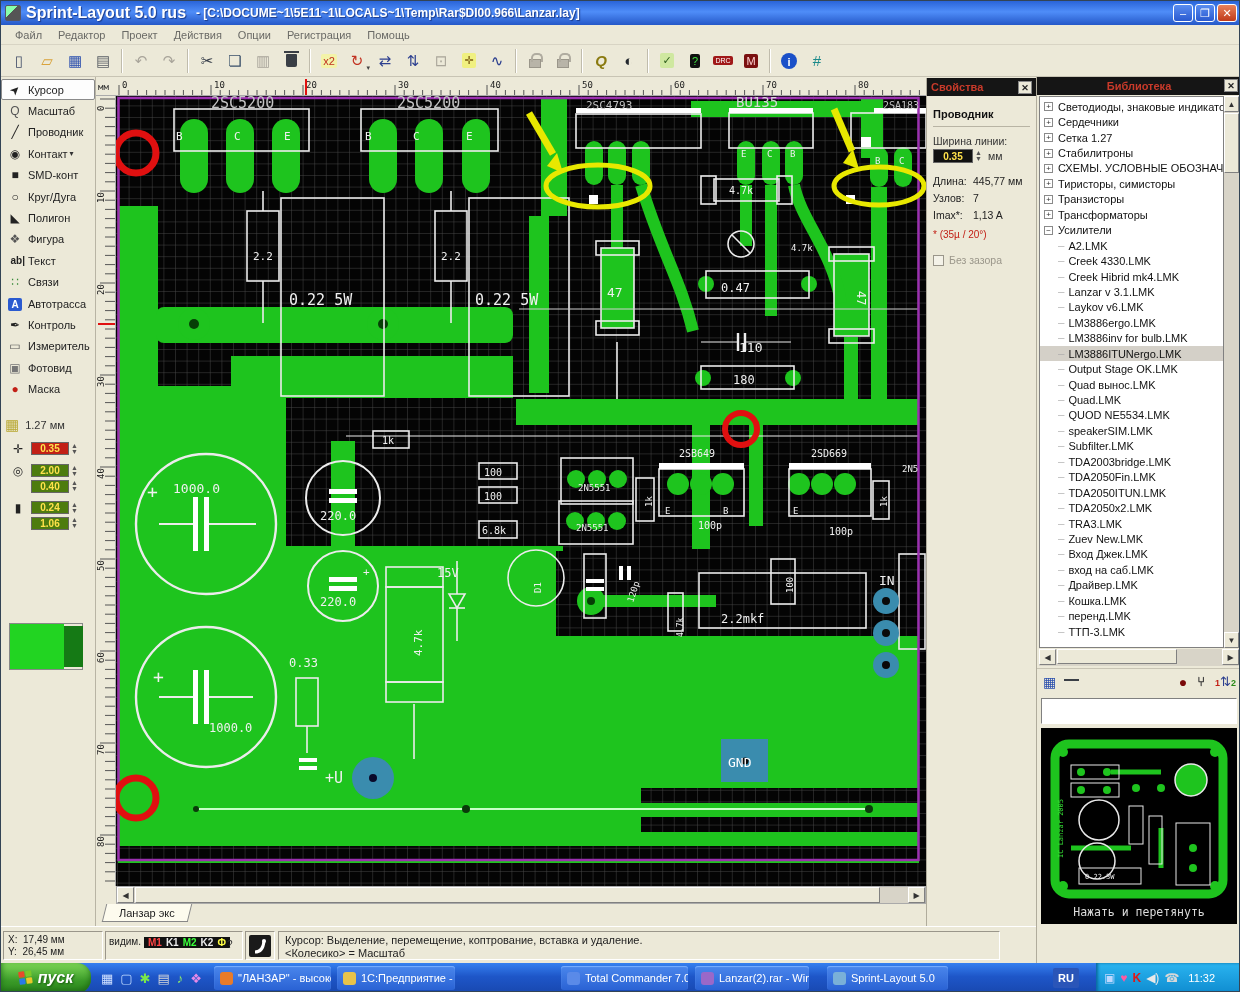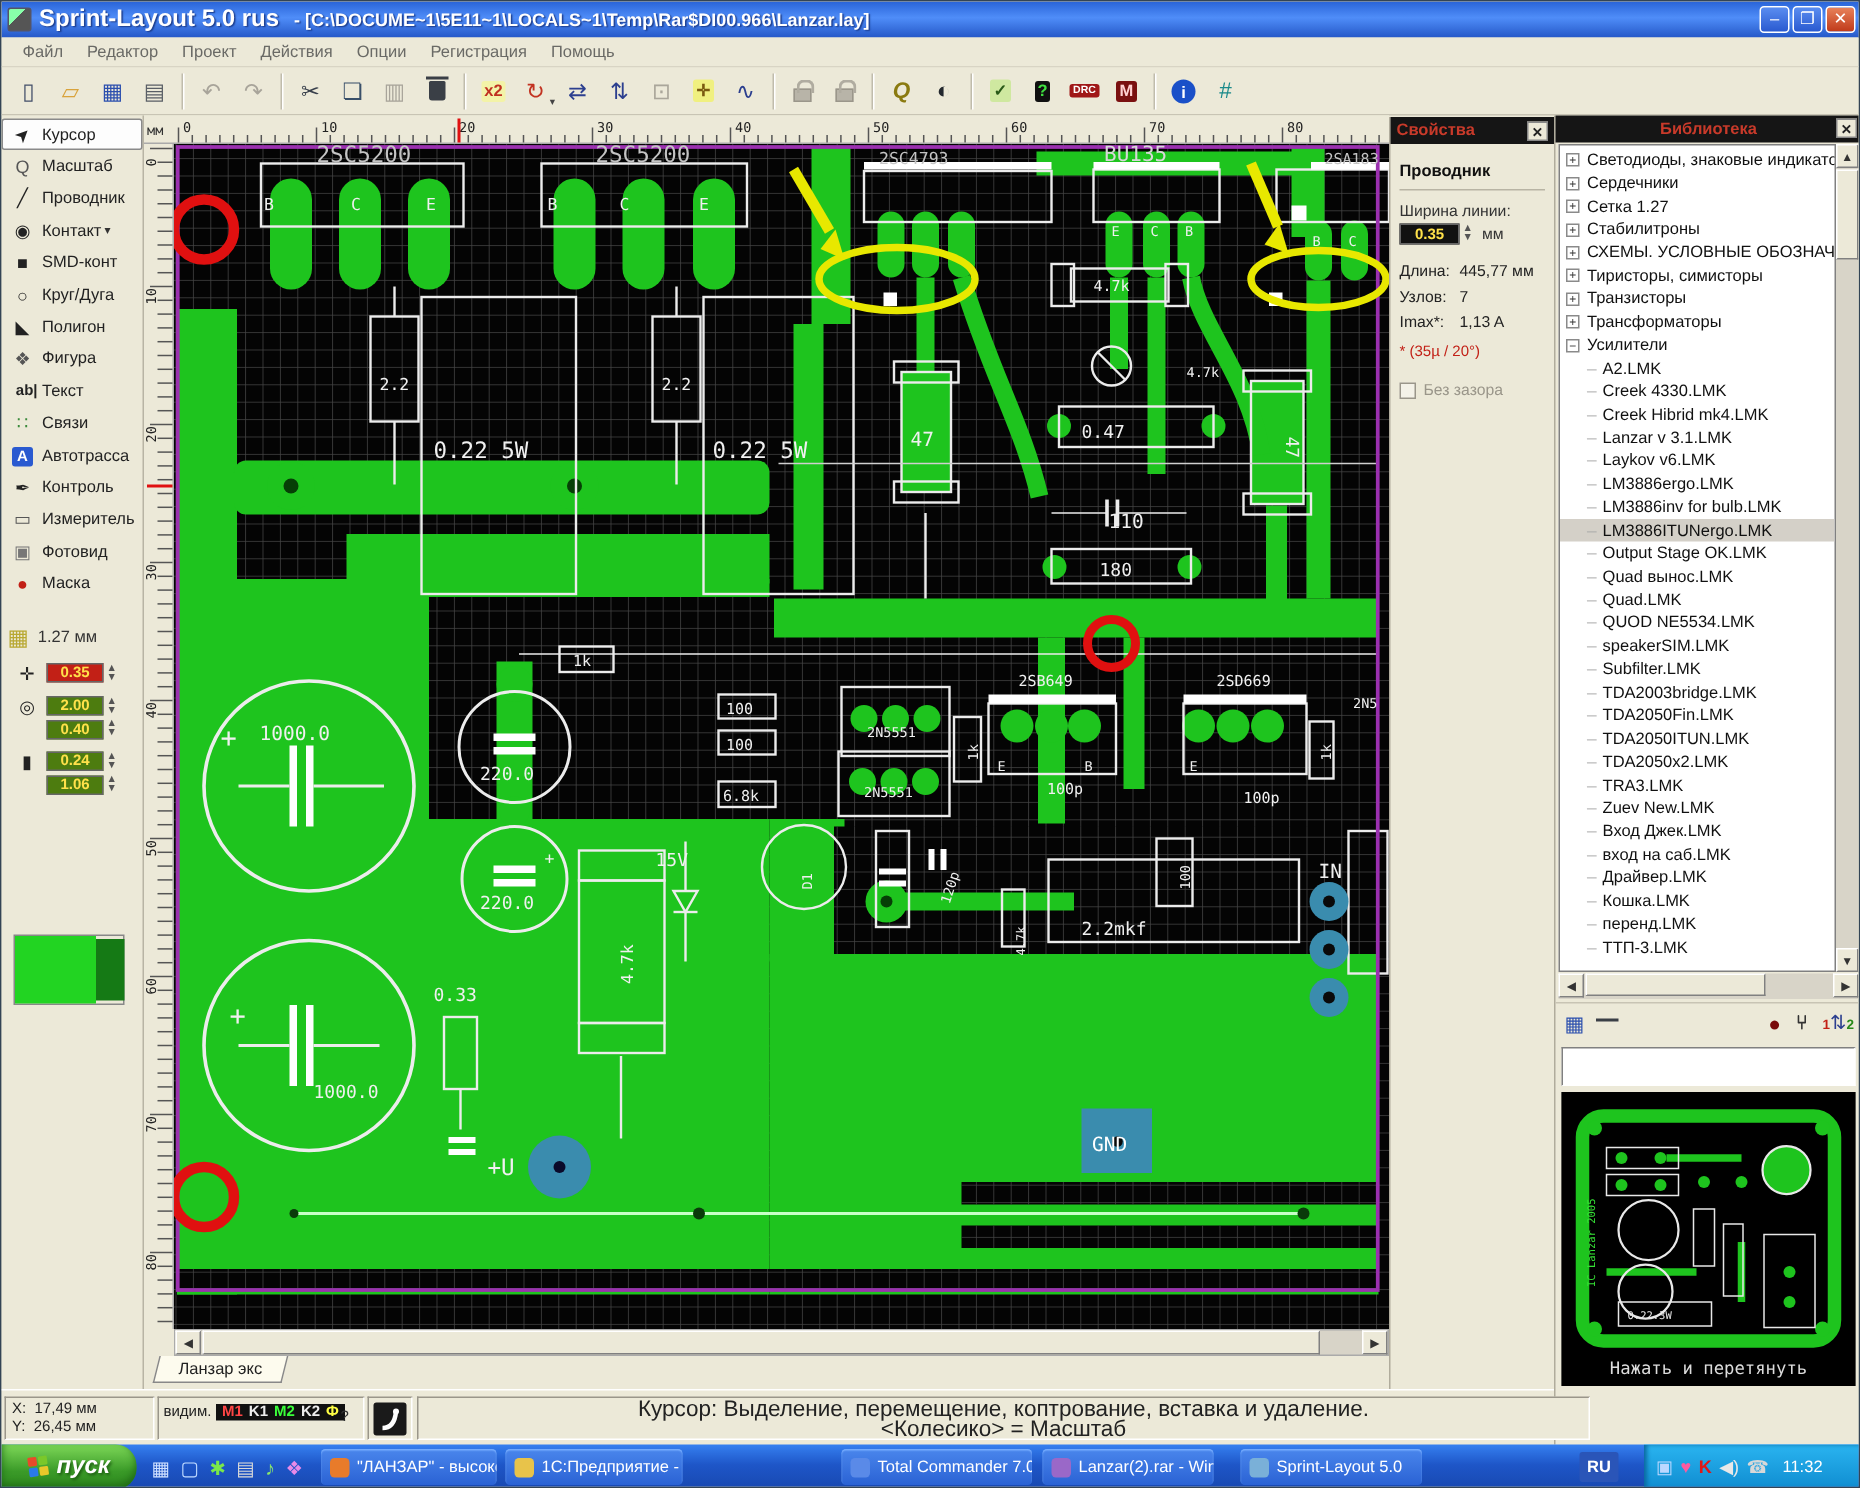--- a/index.html
+++ b/index.html
@@ -18,21 +18,21 @@
   .win-btn.close{background:linear-gradient(#e8825a,#c03a1a);}
   
   #menubar{position:absolute;left:0;top:24px;width:1240px;height:20px;background:#ece9d8;border-bottom:1px solid #d8d4c4;
     display:flex;align-items:center;padding-left:6px;}
   .menu-item{font-size:11px;color:#6a6a66;padding:2px 8px;}
   
   #toolbar{position:absolute;left:0;top:44px;width:1240px;height:32px;background:#ece9d8;border-bottom:1px solid #c8c4b4;
     display:flex;align-items:center;padding-left:4px;}
   .tb-btn{width:26px;height:26px;margin:0 1px;border:1px solid transparent;border-radius:2px;display:flex;align-items:center;
     justify-content:center;font-size:15px;background:transparent;position:relative;}
-  .tb-btn .chip{display:inline-block;padding:1px 2px;border-radius:2px;font-weight:bold;}
+  .tb-btn .chip{display:inline-block;padding:1px 2px;border-radius:2px;font-weight:normal;}
   .tb-sep{width:2px;height:24px;margin:0 4px;border-left:1px solid #c0bcac;border-right:1px solid #fff;}
   .tb-arrow{position:absolute;right:-1px;bottom:1px;font-size:7px;color:#444;}
   .i-trash{width:11px;height:13px;background:#3a3f46;border-radius:1px 1px 2px 2px;position:relative;}
   .i-trash:before{content:"";position:absolute;left:-2px;top:-3px;width:15px;height:2px;background:#3a3f46;}
   .i-lock{width:12px;height:9px;background:#b8b4a8;border:1px solid #9a968a;position:relative;margin-top:5px;}
   .i-lock:before{content:"";position:absolute;left:1px;top:-7px;width:8px;height:7px;border:2px solid #b0aca0;border-bottom:none;border-radius:5px 5px 0 0;}
   
   #leftbar{position:absolute;left:0;top:76px;width:95px;height:849px;background:#ece9d8;border-right:1px solid #b8b4a4;padding-top:2px;}
   .tool-item{height:21.4px;display:flex;align-items:center;padding-left:3px;font-size:11px;color:#222;border:1px solid transparent;}
   .tool-item.sel{background:#fdfdfd;border:1px solid #8a8a8a;border-radius:2px;}
@@ -106,21 +106,21 @@
   #st-xy{left:2px;width:100px;padding:2px 4px;line-height:12px;}
   #st-layers{left:104px;width:138px;padding:4px 3px;}
   .lay-strip{display:inline-flex;background:#111;padding:0 2px;margin-left:3px;vertical-align:middle;}
   .lay-strip b{font-size:10px;margin:0 2px;}
   .lay-radios{display:inline-flex;gap:9px;margin-left:6px;vertical-align:middle;}
   .radio{width:9px;height:9px;border-radius:50%;border:1px solid #777;background:#fff;position:relative;}
   .radio.on:before{content:"";position:absolute;left:2px;top:2px;width:3px;height:3px;border-radius:50%;background:#111;}
   #st-help{position:absolute;left:226px;top:12px;font-size:10px;color:#333;}
   #st-icon{left:244px;width:30px;display:flex;align-items:center;justify-content:center;}
   #st-icon .sq{width:22px;height:22px;background:#1a1a1a;border-radius:2px;display:flex;align-items:center;justify-content:center;}
-  #st-hint{left:277px;width:782px;padding:2px 6px;line-height:12.5px;font-size:15px;text-align:center;}
+  #st-hint{left:277px;width:722px;padding:2px 6px;line-height:12.5px;font-size:11px;}
   
   #taskbar{position:absolute;left:0;top:962px;width:1240px;height:30px;background:linear-gradient(#3680f0,#1e56c8 45%,#1848b0);display:flex;align-items:center;}
   #start-btn{width:90px;height:30px;border-radius:0 14px 14px 0;background:linear-gradient(#7ed858,#3a9a28 60%,#2e8a1e);
     color:#fff;font-weight:bold;font-style:italic;font-size:16px;display:flex;align-items:center;justify-content:center;gap:5px;
     text-shadow:1px 1px 2px #1a5a10;box-shadow:inset 0 -3px 6px #1e6a14;}
   .winflag{display:inline-block;width:14px;height:14px;position:relative;transform:rotate(-8deg);}
   .winflag i{position:absolute;width:6px;height:6px;border-radius:1px;}
   #quick{display:flex;gap:7px;margin:0 14px 0 10px;align-items:center;}
   #quick span{font-size:13px;}
   .task-btn{position:absolute;top:3px;height:24px;border-radius:3px;background:linear-gradient(#4a86ec,#2a62d4);

